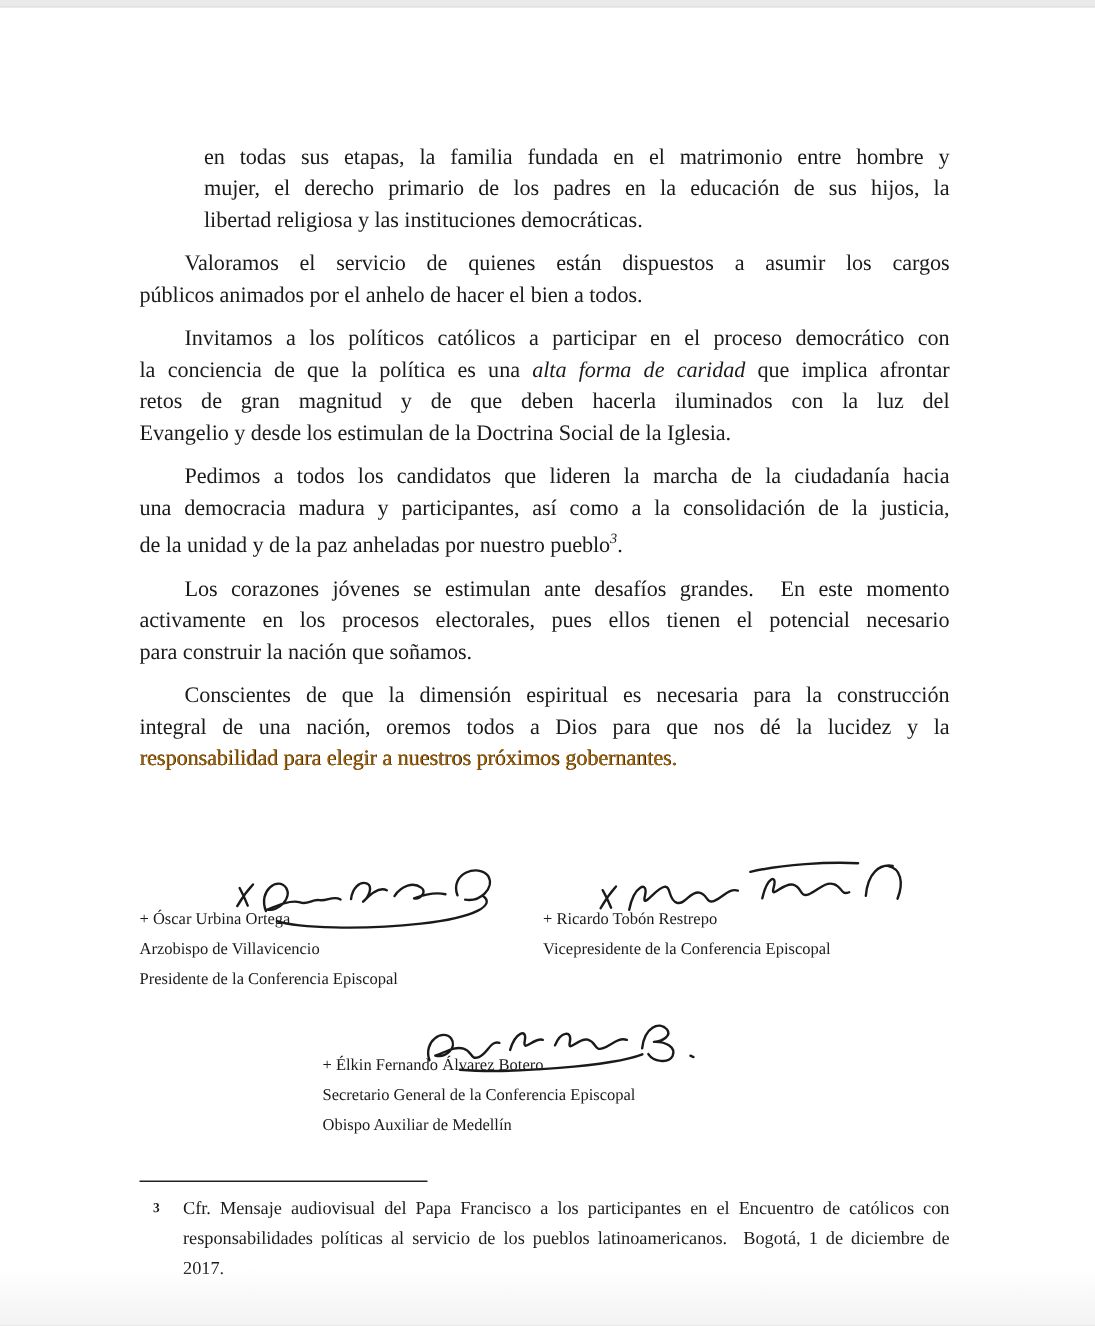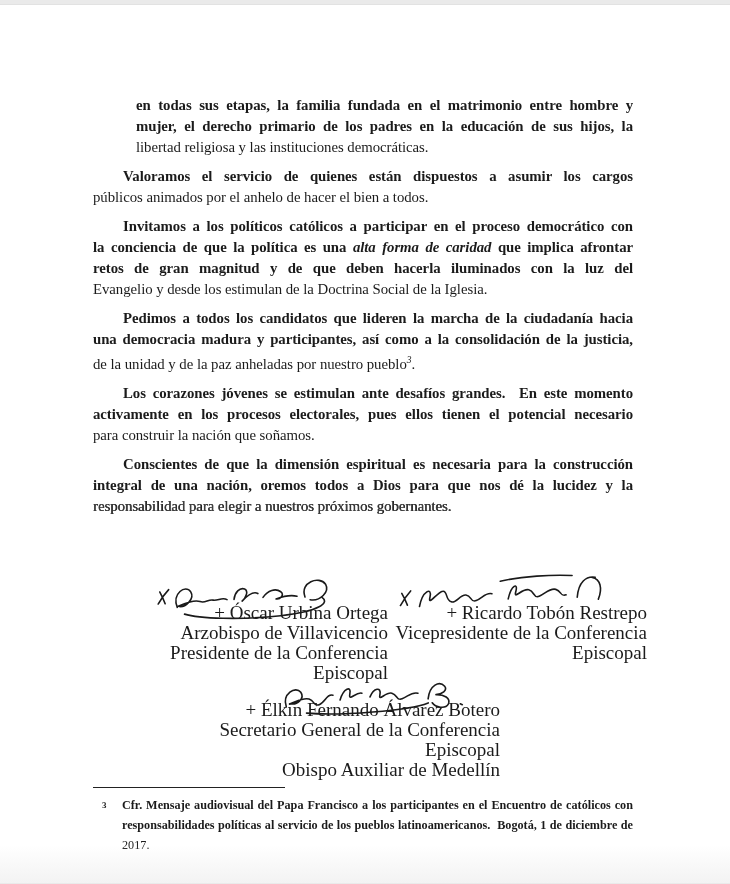--- a/index.html
+++ b/index.html
@@ -39,40 +39,40 @@
     position: absolute;
     top: 95px; left: 93px;
     width: 540px;
     font-size: 14.8px;
     line-height: 21px;
     letter-spacing: -0.05px;
   }
   .para { margin: 0 0 8px 0; }
   .para.block-indent { margin-left: 43px; }
   .tline { text-align: justify; }
-  .tline.jst { text-align-last: justify; font-weight: bold; }
+  .tline.jst { text-align-last: justify; }
   .tline.last { text-align: left; }
   .tline.findent { text-indent: 30px; }
   .tline.em-dark {
-    color: #404040;
+    color: #a16207;
     text-shadow: 0.35px 0 0 #000;
   }
   .seg-italic { font-style: italic; }
   .seg-sup {
     font-size: 9.5px;
     vertical-align: 6px;
     letter-spacing: 0;
   }
   .seg-sup.seg-italic { font-style: italic; }
 
   
   .sig-block {
     position: absolute;
-    text-align: right;
-    font-size: 19px;
+    text-align: left;
+    font-size: 11px;
     line-height: 20px;
   }
   .sig-left   { left: 93px;  top: 603px; width: 295px; }
   .sig-right  { left: 362px; top: 603px; width: 285px; font-family: Liberation Serif, serif; }
   .sig-center { left: 215px; top: 700px; width: 285px; }
   .sig-svg {
     position: absolute;
     pointer-events: none;
   }
   .sig-svg path {

